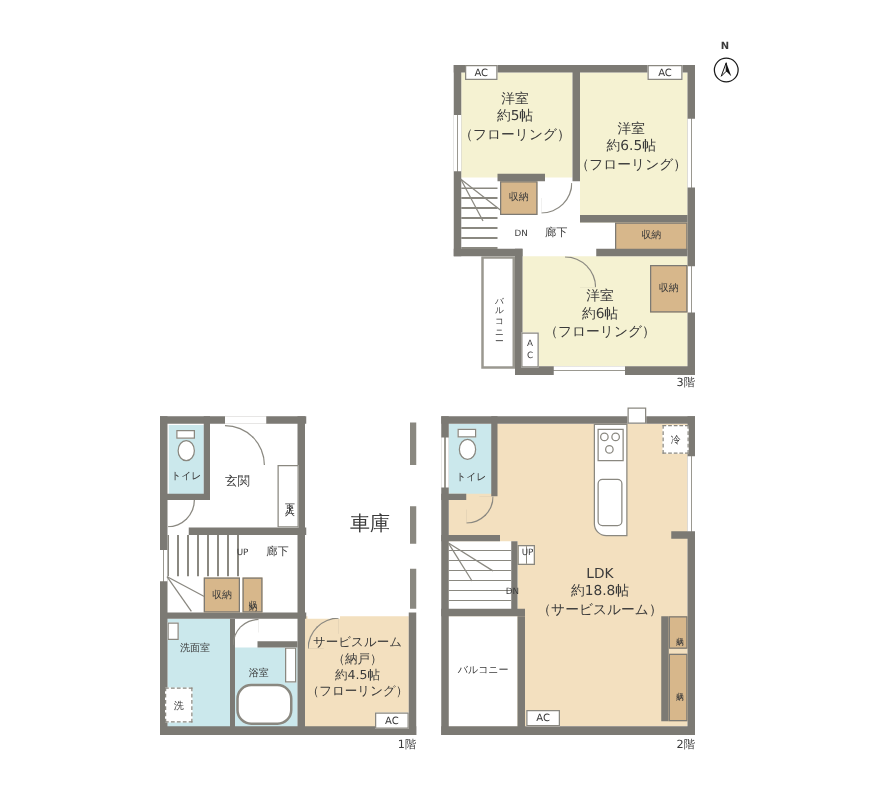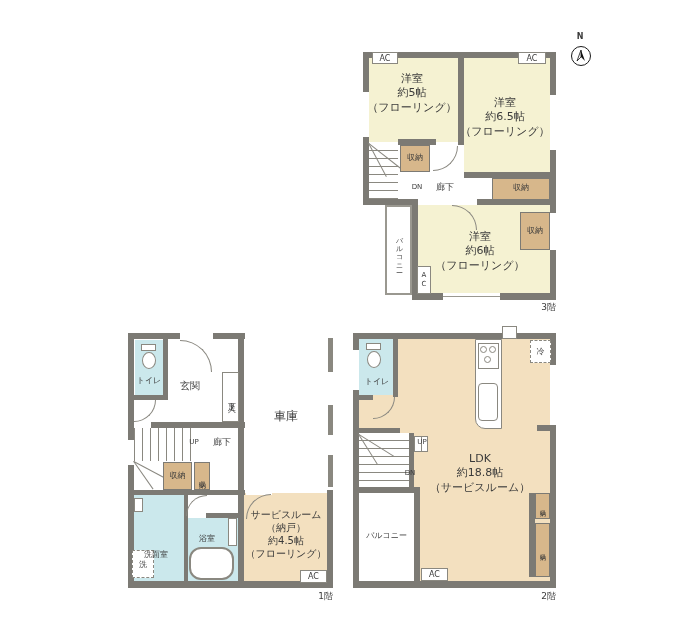--- a/index.html
+++ b/index.html
@@ -151,26 +151,26 @@
   <div class="fixture" style="left:189px;top:547px;width:45px;height:33px;border-radius:12px;border-width:2px"></div>
   <div class="fixture" style="left:228px;top:518px;width:9px;height:28px"></div>
 
   <div class="arc arc-tr" style="left:180px;top:340px;width:32px;height:32px"></div>
   <div class="arc arc-br" style="left:134px;top:400px;width:22px;height:22px"></div>
   <div class="arc arc-tl" style="left:186px;top:495px;width:21px;height:21px"></div>
   <div class="arc arc-tl" style="left:246px;top:494px;width:25px;height:25px"></div>
 
   <div class="lbl" style="left:134px;top:376px;width:30px;font-size:8px">トイレ</div>
   <div class="lbl" style="left:170px;top:379px;width:40px;font-size:10px">玄関</div>
-  <div class="lbl" style="left:261px;top:409px;width:50px;font-size:12px">車庫</div>
+  <div class="lbl" style="left:271px;top:409px;width:50px;font-size:16px">車庫</div>
   <div class="lbl" style="left:184px;top:438px;width:20px;font-size:7px">UP</div>
   <div class="lbl" style="left:207px;top:437px;width:30px;font-size:9px">廊下</div>
   <div class="lbl" style="left:163px;top:471px;width:29px;font-size:8px">収納</div>
   <div class="vlbl" style="left:195px;top:464px;width:14px;height:24px;font-size:7px">収納</div>
-  <div class="lbl" style="left:134px;top:550px;width:44px;font-size:8px">洗面室</div>
+  <div class="lbl" style="left:134px;top:514px;width:44px;font-size:8px">洗面室</div>
   <div class="lbl" style="left:190px;top:534px;width:34px;font-size:8px">浴室</div>
   <div class="lbl" style="left:240px;top:508px;width:92px;font-size:10px">サービスルーム
 （納戸）
 約4.5帖
 （フローリング）</div>
   <div class="box acbox" style="left:300px;top:570px;width:27px;height:13px">
       <span>AC</span>
     </div>
   <div class="lbl" style="left:293px;top:591px;width:40px;font-size:9px;text-align:right">1階</div>
 

